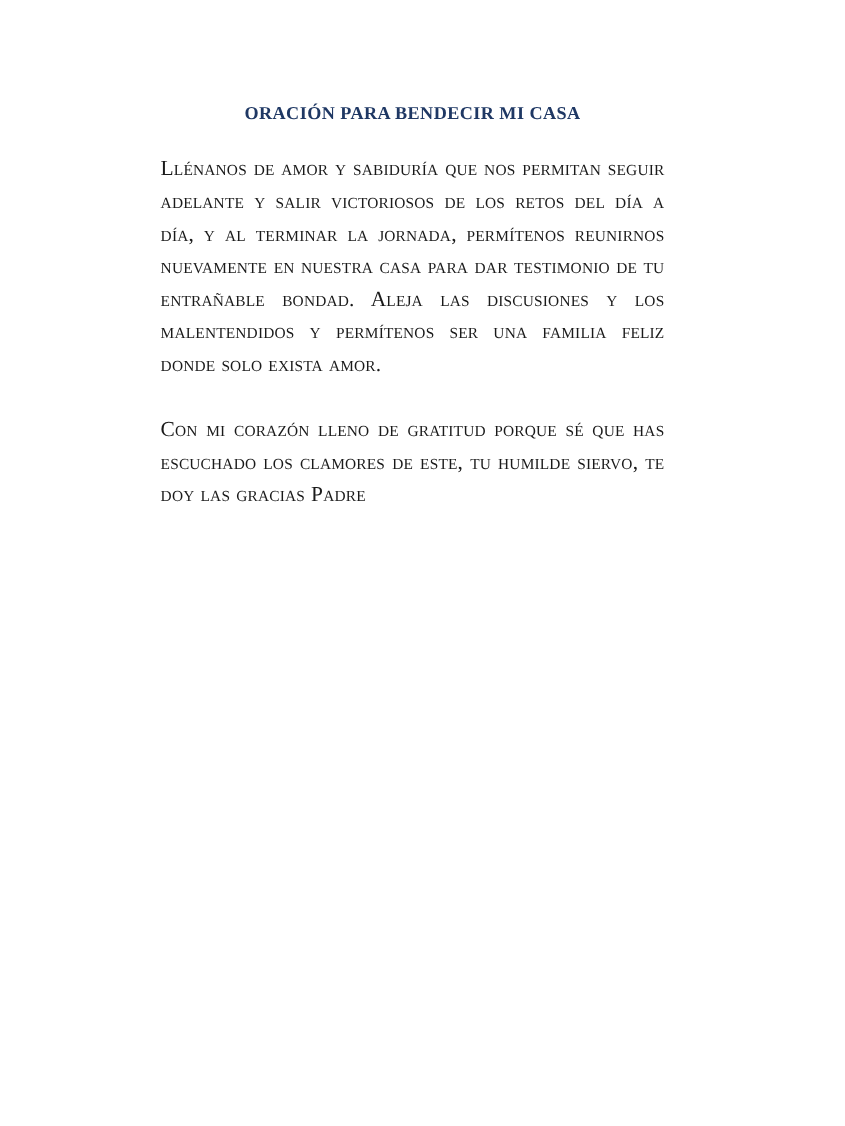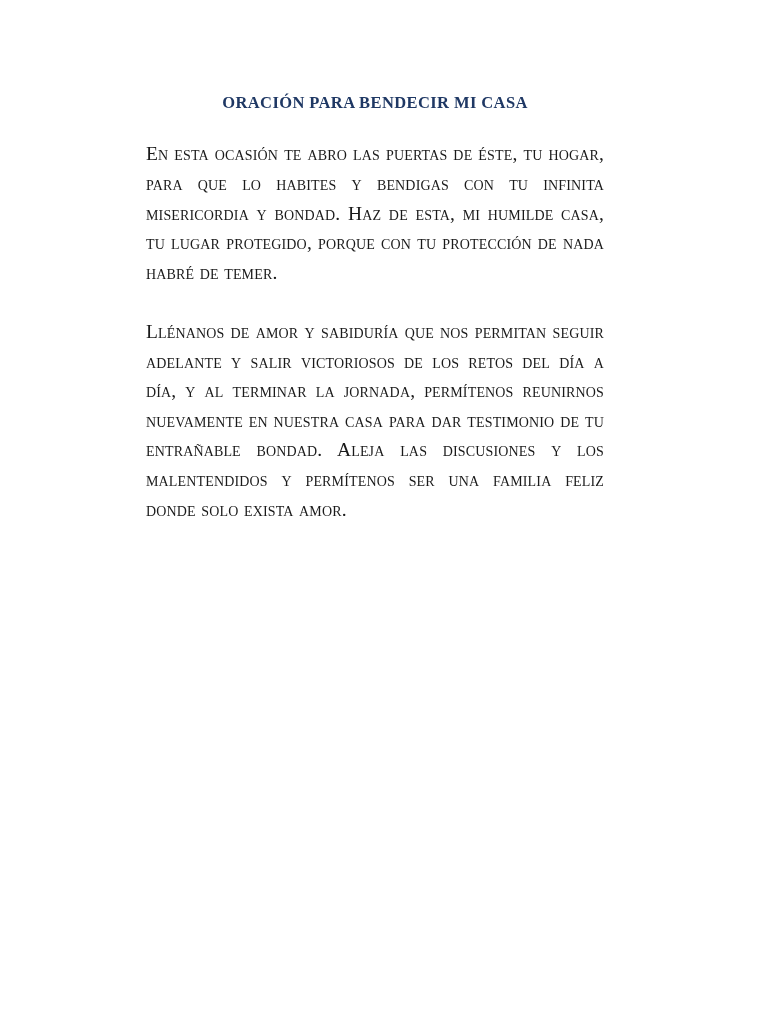--- a/index.html
+++ b/index.html
@@ -61,20 +61,20 @@
 </style>
 </head>
 <body>
 
 <div class="page">
   <div class="content">
 
     <h1 class="doc-title">ORACIÓN PARA BENDECIR MI CASA</h1>
 
 
-    <p class="para">En esta ocasión te abro las puertas de éste, tu hogar, para que lo habites y bendigas con tu infinita misericordia y bondad. Haz de esta, mi humilde casa, tu lugar protegido, porque con tu protección de nada habré de temer.</p>
 
 
     <p class="para">Llénanos de amor y sabiduría que nos permitan seguir adelante y salir victoriosos de los retos del día a día, y al terminar la jornada, permítenos reunirnos nuevamente en nuestra casa para dar testimonio de tu entrañable bondad. Aleja las discusiones y los malentendidos y permítenos ser una familia feliz donde solo exista amor.</p>
 
+    <p class="para">Con mi corazón lleno de gratitud porque sé que has escuchado los clamores de este, tu humilde siervo, te doy las gracias Padre</p>
 
   </div>
 </div>
 
 </body></html>

